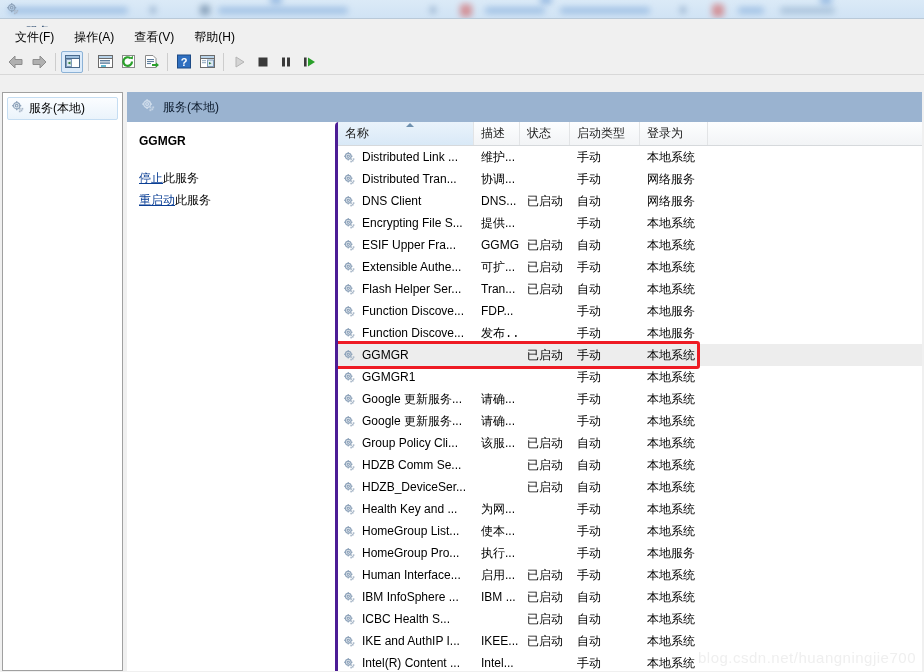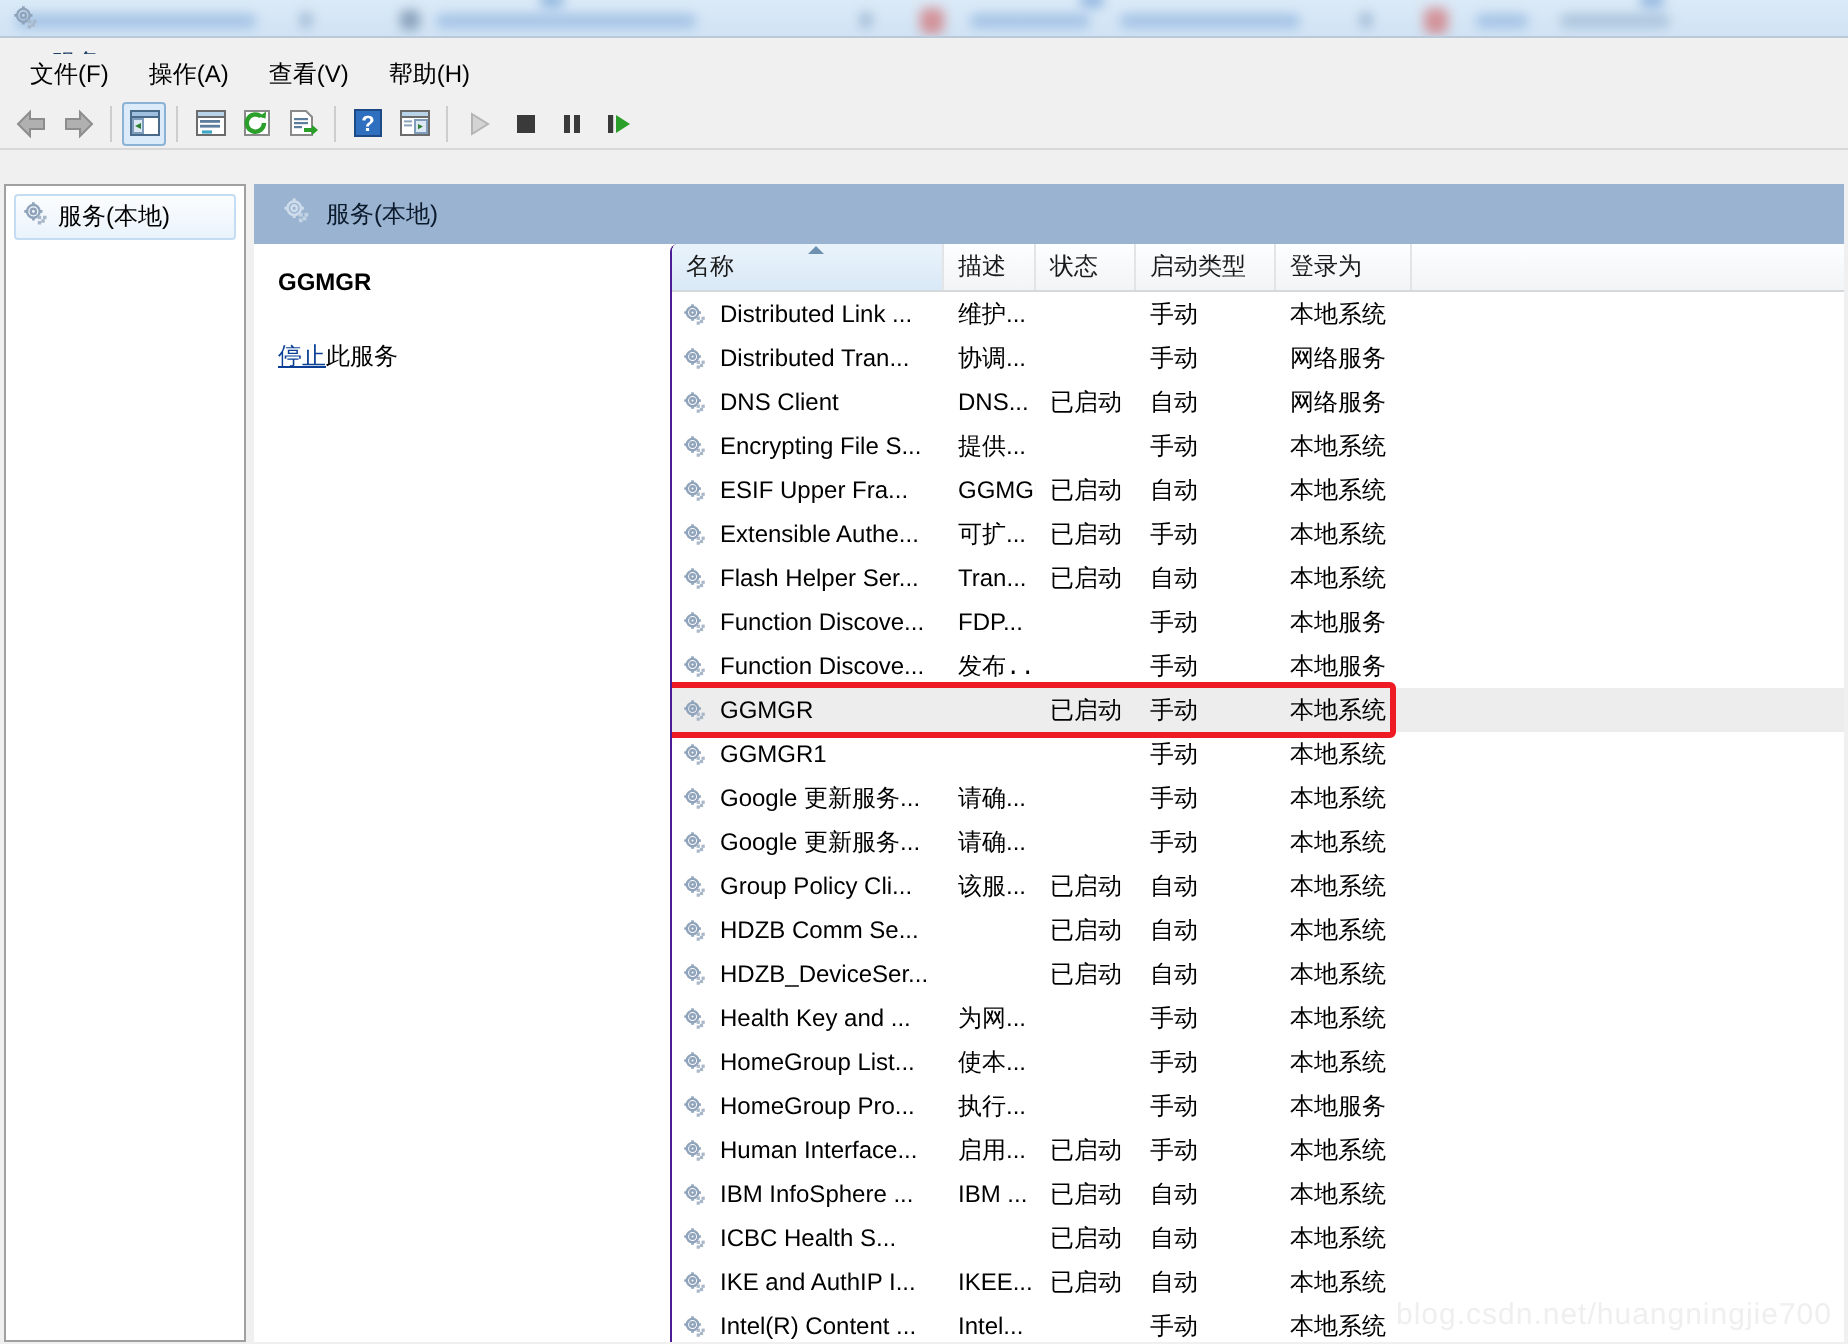--- a/index.html
+++ b/index.html
@@ -113,21 +113,21 @@
     color: #0b3f95; font-size: 12px; margin-bottom: 5px; display: block;
   }
   .detail-link u { text-decoration: underline; }
 
   
   .listview {
     position: absolute; left: 208px; top: 30px;
     width: 587px; height: 549px;
     background: #fff;
     border-top-left-radius: 4px;
-    border-left: 1px solid #4c1d95;
+    border-left: 3px solid #4c1d95;
     overflow: hidden;
   }
   .lv-header {
     display: flex; height: 24px;
     background: linear-gradient(#ffffff, #f3f5f7);
     border-bottom: 1px solid #d6d9dc;
   }
   .lv-th {
     position: relative;
     display: flex; align-items: center;
@@ -382,20 +382,23 @@
         </span>
         <span>服务(本地)</span>
       </div>
 
       <div class="detail">
         <div class="detail-title">GGMGR</div>
 
         <div class="detail-link">
           <u>停止</u><span style="color:#000">此服务</span>
         </div>
+        <div class="detail-link">
+          <u>重启动</u><span style="color:#000">此服务</span>
+        </div>
       </div>
 
       <div class="listview">
         <div class="lv-header">
           <div class="lv-th sorted" style="width:136px">
             <span class="sort-arrow"></span>
             <span>名称</span>
           </div>
           <div class="lv-th" style="width:46px">
             <span>描述</span>

